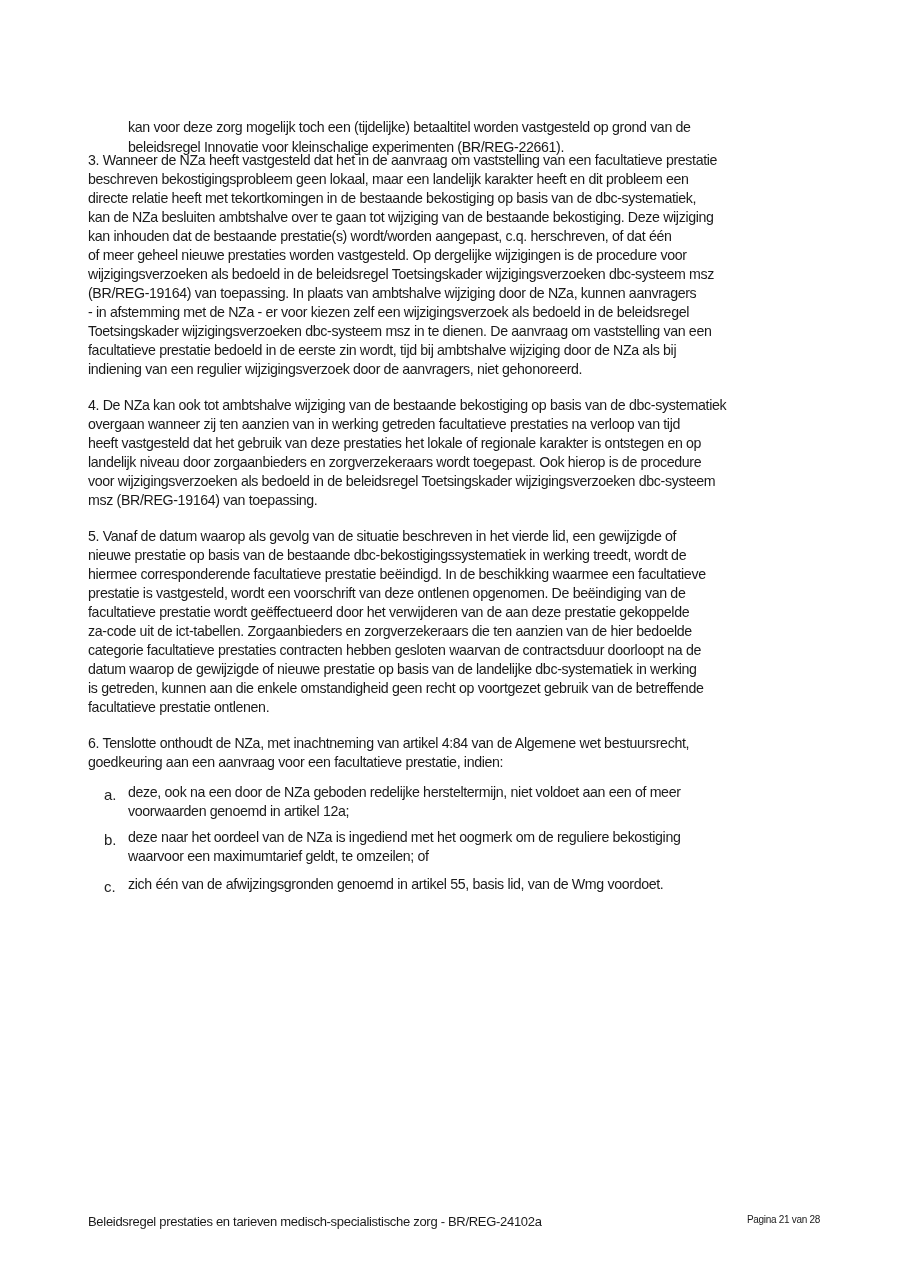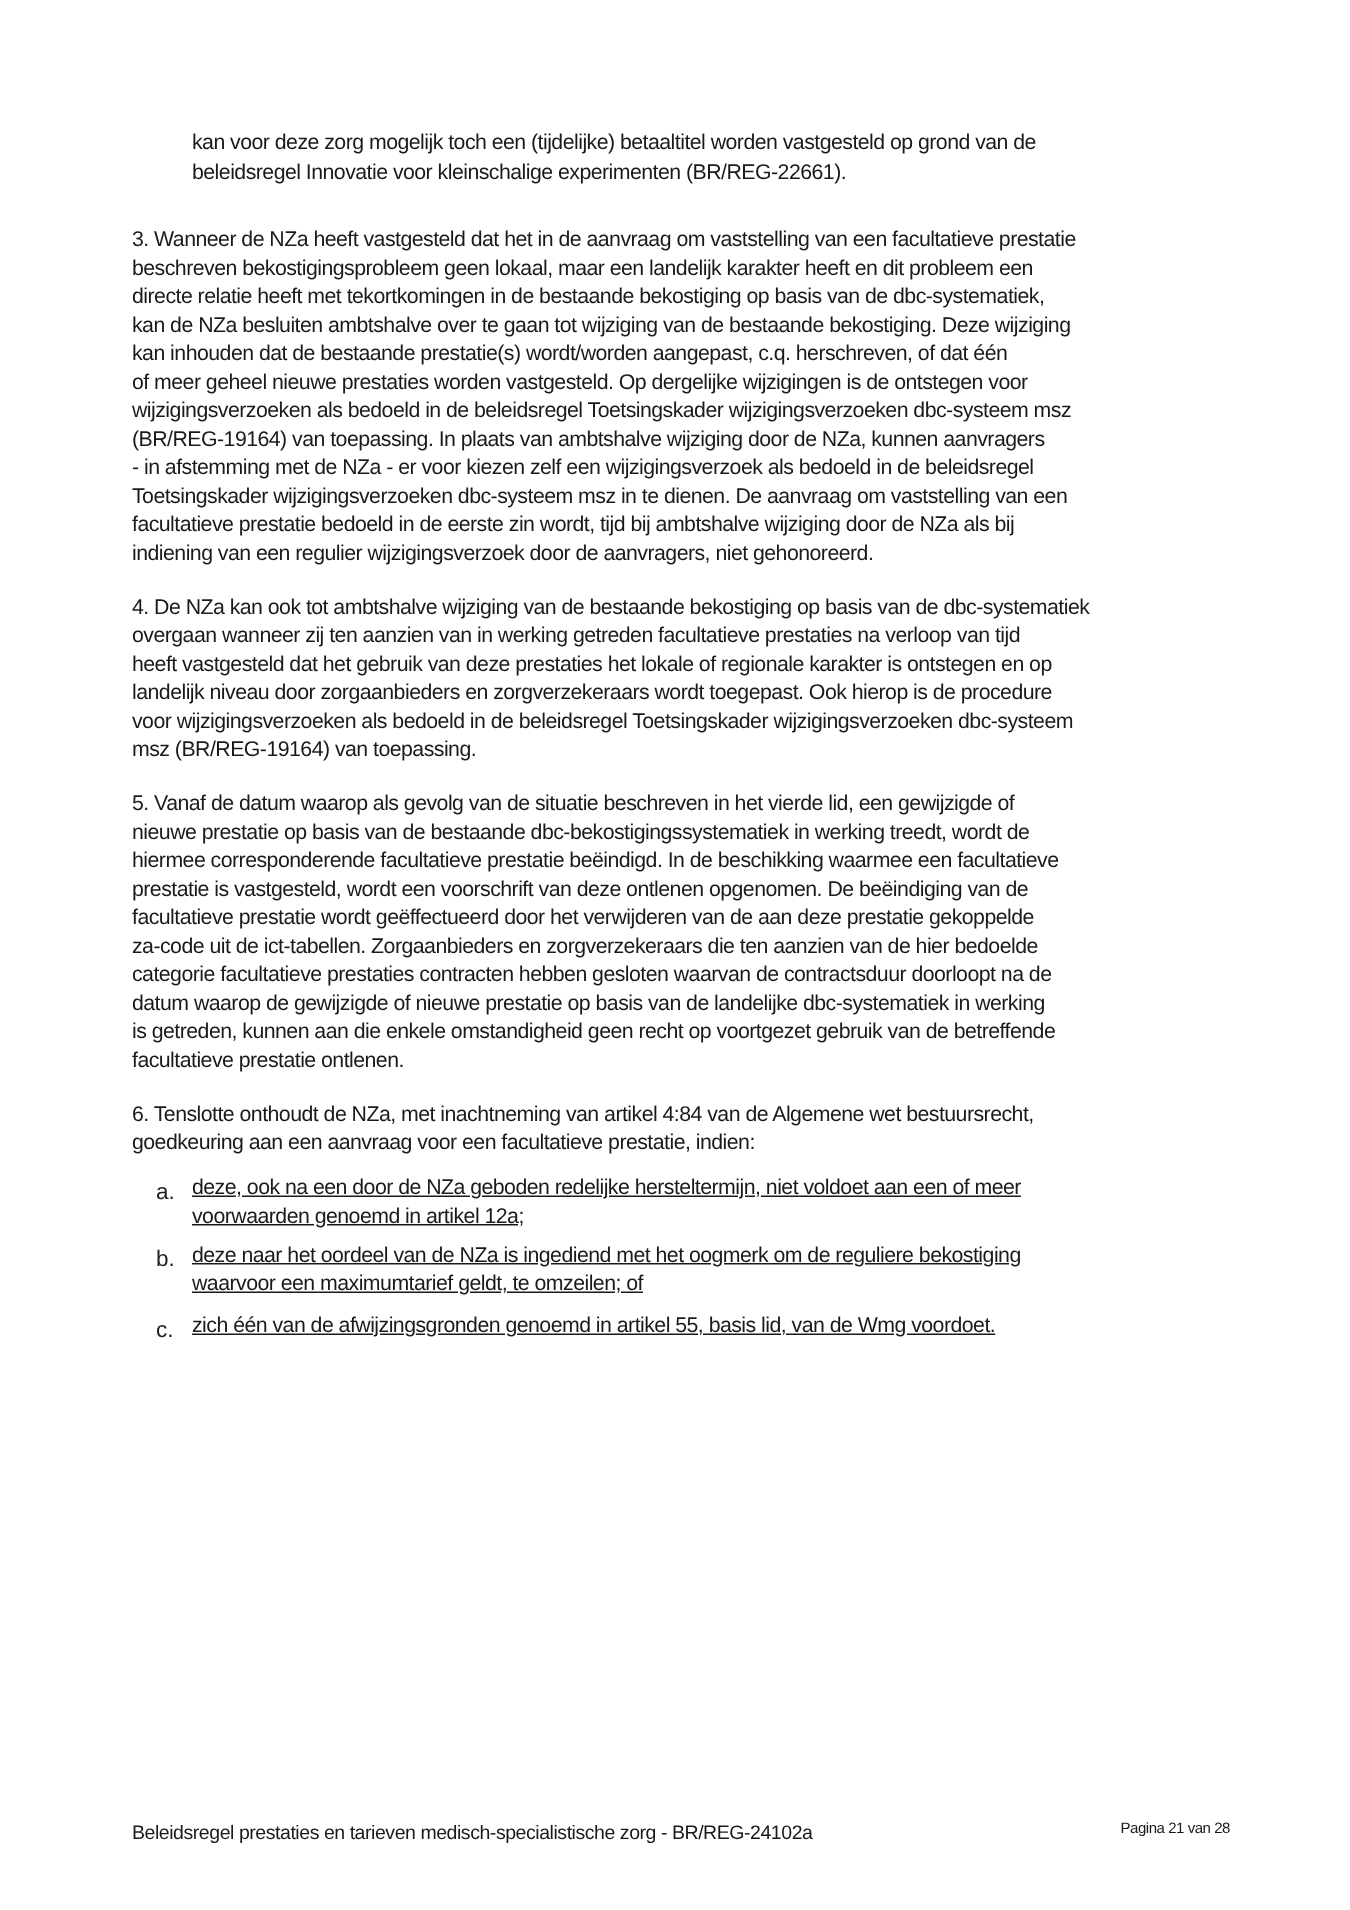--- a/index.html
+++ b/index.html
@@ -1,39 +1,39 @@
 <!DOCTYPE html>
 <html><head>
 <meta charset="utf-8">
 <style>
   html, body { margin: 0; padding: 0; background: #ffffff; }
   body { width: 900px; height: 1273px; position: relative; overflow: hidden;
          font-family: "Liberation Sans", "DejaVu Sans", sans-serif; color: #1a1a1a; }
   .page { position: absolute; left: 88px; top: 86px; width: 730px; }
   .line { position: absolute; left: 0; font-size: 14.2px; line-height: 19.5px; white-space: nowrap; letter-spacing: -0.35px; }
-  .indent1 { left: 40px; }
+  .indent1 { left: 40px; margin-top: 32px; }
   .sub-marker { position: absolute; left: 16px; font-size: 15px; line-height: 19.5px; color: #222; }
-  .sub-text { left: 40px; text-decoration: underline; }
+  .sub-text { left: 40px; }
   .footer-left { position: absolute; left: 88px; top: 1214px; font-size: 13px; letter-spacing: -0.3px; white-space: nowrap; }
   .footer-right { position: absolute; right: 80px; top: 1214px; font-size: 10px; letter-spacing: -0.3px; white-space: nowrap; }
 </style>
 </head>
 <body>
 
 <div class="page">
 
   <div class="line indent1" style="top:0px">kan voor deze zorg mogelijk toch een (tijdelijke) betaaltitel worden vastgesteld op grond van de</div>
   <div class="line indent1" style="top:20px">beleidsregel Innovatie voor kleinschalige experimenten (BR/REG-22661).</div>
 
   <div class="line" style="top:65px">3. Wanneer de NZa heeft vastgesteld dat het in de aanvraag om vaststelling van een facultatieve prestatie</div>
   <div class="line" style="top:84px">beschreven bekostigingsprobleem geen lokaal, maar een landelijk karakter heeft en dit probleem een</div>
   <div class="line" style="top:103px">directe relatie heeft met tekortkomingen in de bestaande bekostiging op basis van de dbc-systematiek,</div>
   <div class="line" style="top:122px">kan de NZa besluiten ambtshalve over te gaan tot wijziging van de bestaande bekostiging. Deze wijziging</div>
   <div class="line" style="top:141px">kan inhouden dat de bestaande prestatie(s) wordt/worden aangepast, c.q. herschreven, of dat één</div>
-  <div class="line" style="top:160px">of meer geheel nieuwe prestaties worden vastgesteld. Op dergelijke wijzigingen is de ontstegen voor</div>
+  <div class="line" style="top:160px">of meer geheel nieuwe prestaties worden vastgesteld. Op dergelijke wijzigingen is de procedure voor</div>
   <div class="line" style="top:179px">wijzigingsverzoeken als bedoeld in de beleidsregel Toetsingskader wijzigingsverzoeken dbc-systeem msz</div>
   <div class="line" style="top:198px">(BR/REG-19164) van toepassing. In plaats van ambtshalve wijziging door de NZa, kunnen aanvragers</div>
   <div class="line" style="top:217px">- in afstemming met de NZa - er voor kiezen zelf een wijzigingsverzoek als bedoeld in de beleidsregel</div>
   <div class="line" style="top:236px">Toetsingskader wijzigingsverzoeken dbc-systeem msz in te dienen. De aanvraag om vaststelling van een</div>
   <div class="line" style="top:255px">facultatieve prestatie bedoeld in de eerste zin wordt, tijd bij ambtshalve wijziging door de NZa als bij</div>
   <div class="line" style="top:274px">indiening van een regulier wijzigingsverzoek door de aanvragers, niet gehonoreerd.</div>
 
   <div class="line" style="top:310px">4. De NZa kan ook tot ambtshalve wijziging van de bestaande bekostiging op basis van de dbc-systematiek</div>
   <div class="line" style="top:329px">overgaan wanneer zij ten aanzien van in werking getreden facultatieve prestaties na verloop van tijd</div>
   <div class="line" style="top:348px">heeft vastgesteld dat het gebruik van deze prestaties het lokale of regionale karakter is ontstegen en op</div>

